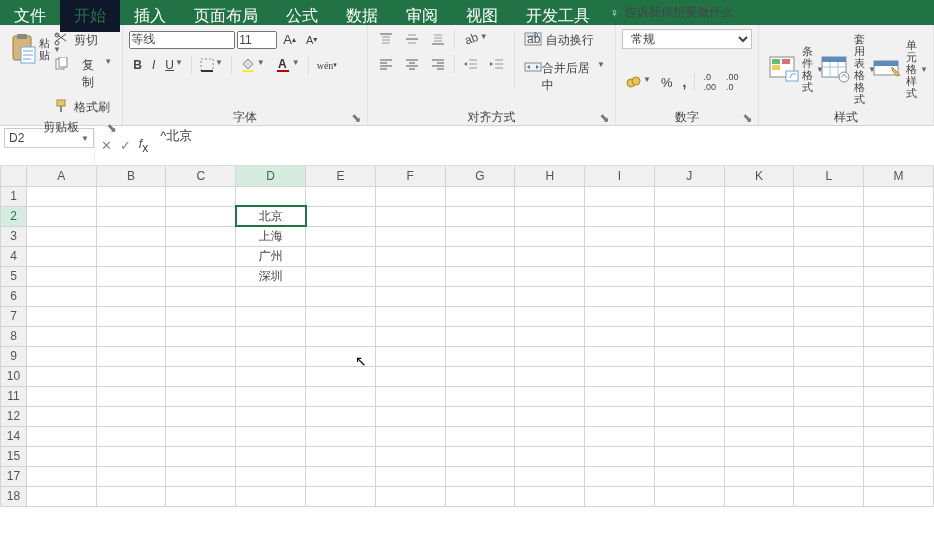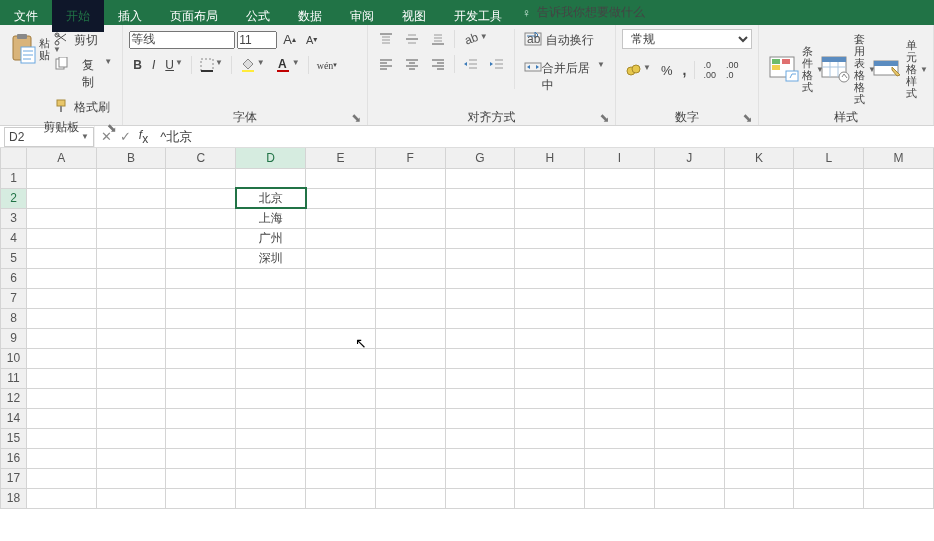--- a/index.html
+++ b/index.html
@@ -1,38 +1,38 @@
 <!DOCTYPE html>
 <html><head>
 <meta charset="utf-8">
 <style>
 *{box-sizing:border-box;margin:0;padding:0;font-family:"Microsoft YaHei","Segoe UI",sans-serif;font-size:12px;color:#444}
 body{background:#fff;width:934px;height:541px;overflow:hidden;user-select:none}
 .ribbon-tabs{background:#217346;height:25px;display:flex;align-items:stretch}
-.ribbon-tabs .tab{padding:16px 14px;display:flex;align-items:center;color:#fff;cursor:pointer;font-size:12px}
+.ribbon-tabs .tab{padding:16px 14px;display:flex;align-items:center;color:#fff;cursor:pointer;font-size:16px}
 .ribbon-tabs .tab.active{background:#0f172a;color:#217346}
 .ribbon-tabs .tell-me{display:flex;align-items:center;color:#cdeadc;margin-left:6px;gap:6px}
 .ribbon{background:#f1f1f1;height:101px;border-bottom:1px solid #d4d4d4;display:flex}
 .group{border-right:1px solid #e1e1e1;padding:4px 6px 2px 6px;display:flex;flex-direction:column;justify-content:space-between}
 .group-label{text-align:center;color:#666;font-size:11px;height:14px;position:relative}
 .launcher{position:absolute;right:-2px;bottom:-1px;width:13px;height:13px;border:1px solid transparent;display:flex;align-items:center;justify-content:center;color:#777}
 .row{display:flex;align-items:center;gap:2px}
 .col{display:flex;flex-direction:column;gap:2px}
 .btn{padding:2px 3px;display:flex;align-items:flex-start;border:1px solid transparent;border-radius:2px;cursor:default}
 .bigbtn{width:42px;display:flex;flex-direction:row;align-items:center;gap:2px;padding:3px 2px;border:1px solid transparent;border-radius:2px}
 .bigbtn .ic{width:32px;height:32px}
 .bigbtn .lab{font-size:11px;text-align:center;line-height:12px}
 .split-v{height:60px;width:1px;background:#e1e1e1;margin:0 3px}
 select,input[type=text]{background:#fff;border:1px solid #c5c5c5;height:20px;padding:0 4px;font-size:12px}
 .font-name{width:106px}
 .font-size{width:40px}
 .ic{display:inline-flex;align-items:center;justify-content:center}
 .dd{font-size:8px;color:#666;margin-left:1px}
 .el-sep{width:1px;height:18px;background:#ddd;margin:0 2px}
-.namebox-bar{height:22px;background:#fff;border-bottom:1px solid #ddd;display:flex;align-items:center}
+.namebox-bar{height:40px;background:#fff;border-bottom:1px solid #ddd;display:flex;}
 .namebox{width:90px;height:20px;border:1px solid #ccc;margin:2px 0 2px 4px;display:flex;align-items:center;padding:0 4px;justify-content:space-between}
 .fx-group{display:flex;align-items:center;gap:8px;padding:0 6px;border-left:1px solid #eee;height:100%}
 .fx-ic{color:#888;font-size:13px}
 .formula-input{flex:1;border:none;height:20px;padding:0 6px;font-size:13px}
 .grid-wrap{position:relative;height:391px;overflow:hidden}
 table.sheet{border-collapse:collapse;table-layout:fixed}
 table.sheet th,table.sheet td{border:1px solid #d4d4d4;height:20px;font-size:12px;font-weight:normal}
 table.sheet thead th{background:#f0f0f0;height:20px;color:#555;font-weight:normal;text-align:center;border-top:none}
 table.sheet .rowhdr{background:#f0f0f0;width:26px;text-align:center;color:#555}
 table.sheet td{padding:0 4px;background:#fff;text-align:center}
@@ -272,21 +272,21 @@
             </span>
             <span style="">合并后居中</span>
             <span class="dd">▼</span>
           </div>
       </div>
     </div>
     <div class="group-label"><span>对齐方式</span><span class="launcher">⬊</span></div>
   </div>
 
   <div class="group">
-    <div class="col" style="gap:8px">
+    <div class="col" style="gap:20px">
       <select style="width:130px"><option>常规</option></select>
       <div class="row">
         <div class="btn">
             <span class="ic">
               <svg width="16" height="14">
                 <circle cx="5" cy="8" r="4" fill="#e6c74d" stroke="#a88a2a"></circle>
                 <circle cx="10" cy="6" r="4" fill="#e6c74d" stroke="#a88a2a"></circle>
               </svg>
             </span>
             <span class="dd">▼</span>
@@ -607,36 +607,20 @@
           <td></td>
           <td></td>
           <td></td>
           <td></td>
           <td></td>
           <td></td>
           <td></td>
           <td></td>
         </tr>
         <tr>
-          <th class="rowhdr">16</th>
-          <td></td>
-          <td></td>
-          <td></td>
-          <td></td>
-          <td></td>
-          <td></td>
-          <td></td>
-          <td></td>
-          <td></td>
-          <td></td>
-          <td></td>
-          <td></td>
-          <td></td>
-        </tr>
-        <tr>
           <th class="rowhdr">17</th>
           <td></td>
           <td></td>
           <td></td>
           <td></td>
           <td></td>
           <td></td>
           <td></td>
           <td></td>
           <td></td>

